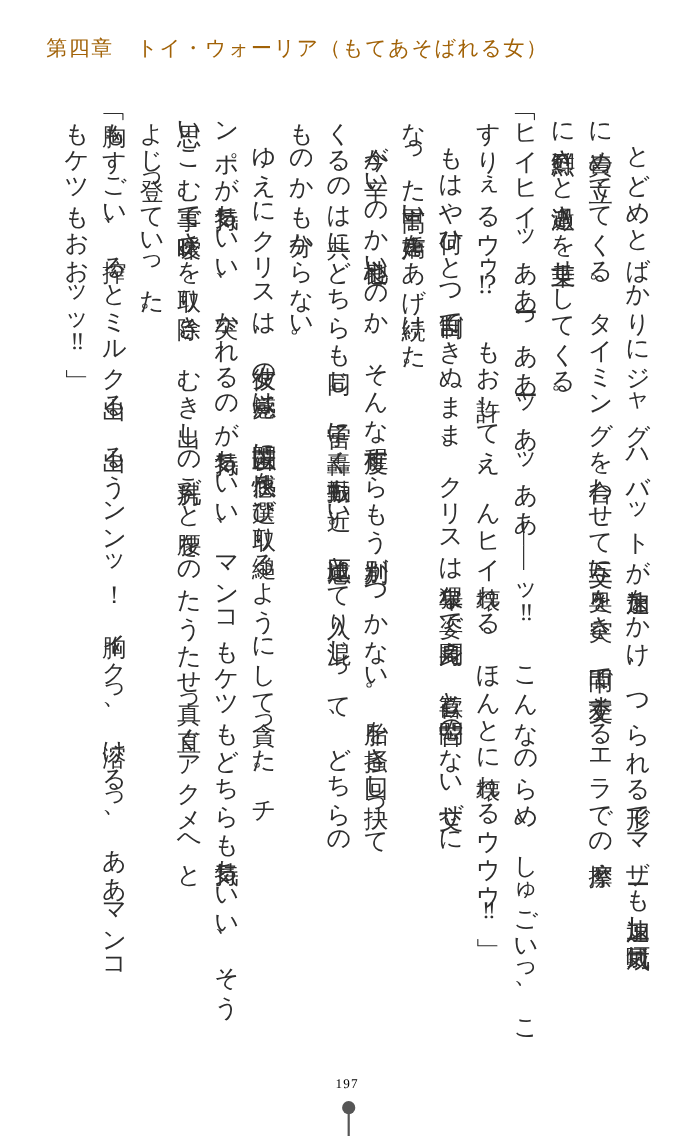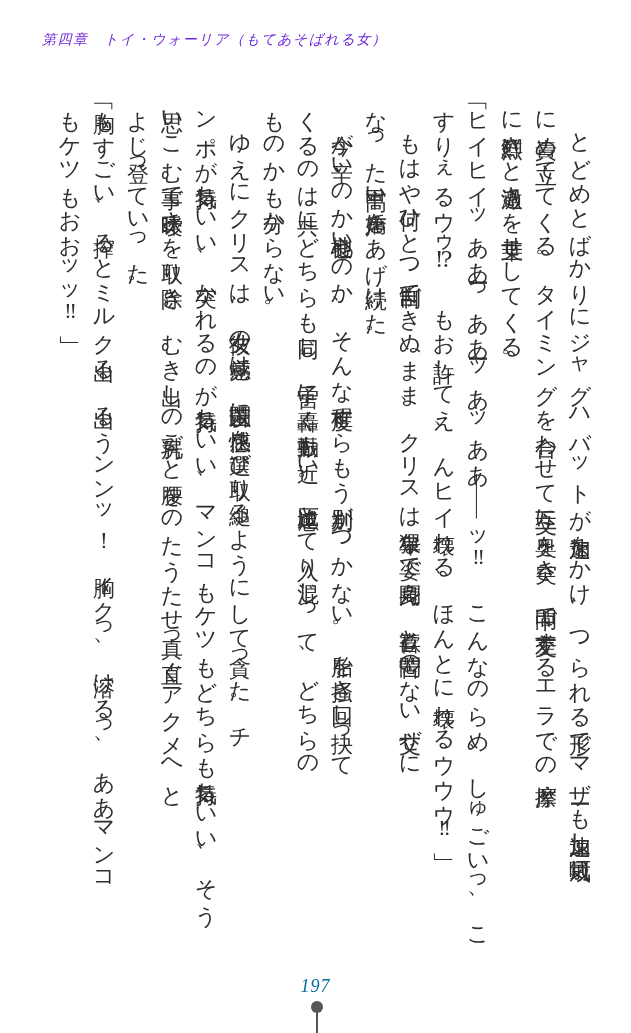--- a/index.html
+++ b/index.html
@@ -13,25 +13,24 @@
     height: 1033px;
     background: #ffffff;
     overflow: hidden;
     font-family: "Liberation Serif", "DejaVu Serif", serif;
     color: #2e2e2e;
   }
   .running-header {
     position: absolute;
     top: 31px;
     left: 42px;
-    font-size: 14px;
+    font-size: 19px;
     letter-spacing: 1.5px;
-    color: #6d28d9;
+    color: #a16207;
     white-space: nowrap;
-    font-style: italic;
   }
   .text-block {
     position: absolute;
     top: 96px;
     right: 34px;
     height: 886px;
     writing-mode: vertical-rl;
     text-orientation: mixed;
     font-size: 22px;
     color: #2e2e2e;
@@ -45,25 +44,24 @@
   }
   .page-footer {
     position: absolute;
     left: 0;
     top: 976px;
     width: 100%;
     text-align: center;
   }
   .page-number {
     display: inline-block;
-    font-size: 18px;
+    font-size: 12px;
     letter-spacing: 1px;
-    color: #0369a1;
+    color: #000000;
     font-family: "Liberation Serif", "DejaVu Serif", serif;
-    font-style: italic;
   }
   .footer-ornament-dot {
     position: absolute;
     left: 311px;
     top: 1001px;
     width: 12px;
     height: 12px;
     border-radius: 50%;
     background: #565656;
   }

